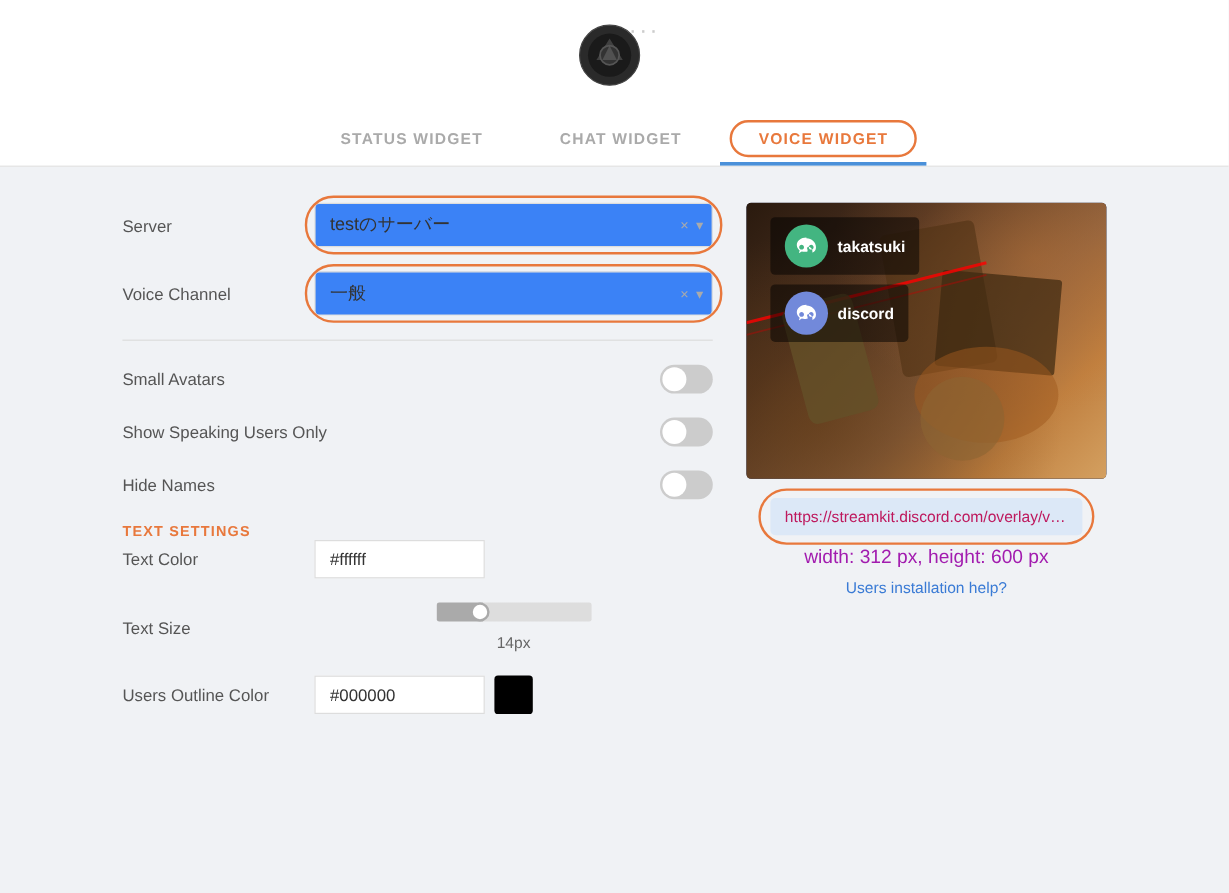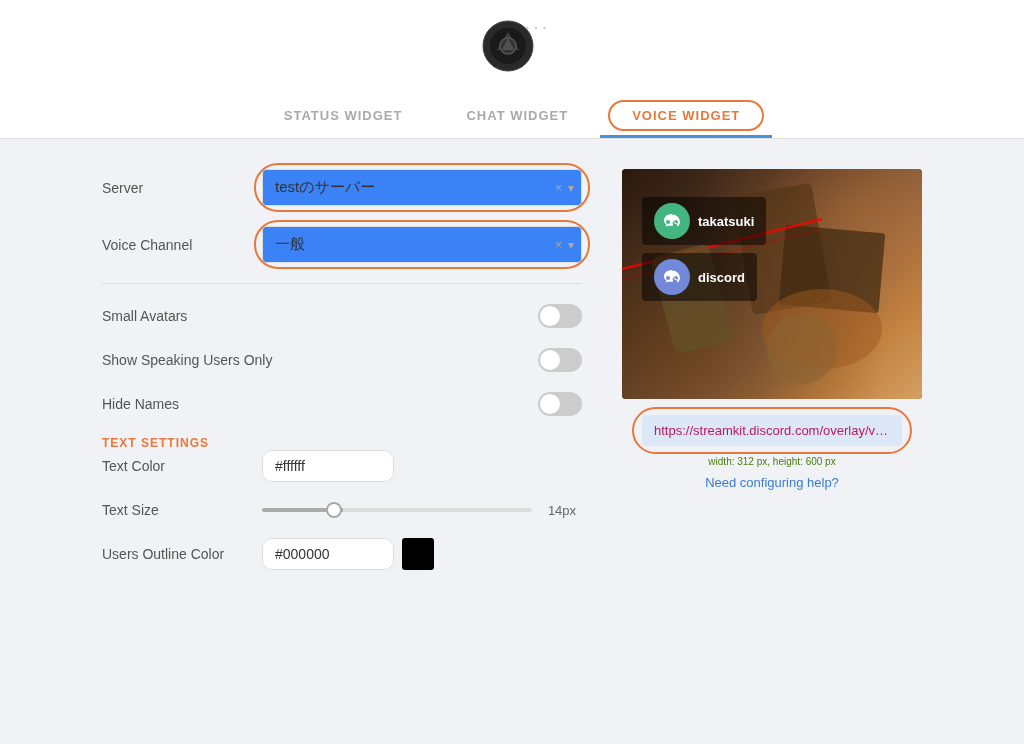--- a/index.html
+++ b/index.html
@@ -73,21 +73,21 @@
       top: 4px; left: 8px; right: 8px; bottom: 4px;
       border: 2.5px solid #e8783c;
       border-radius: 20px;
     }
 
     .content {
       width: 100%;
       max-width: 900px;
       padding: 30px 40px;
       display: flex;
-      gap: 40px;
+      gap: 28px;
     }
 
     .left-panel {
       flex: 1;
       min-width: 0;
     }
 
     .right-panel {
       width: 300px;
       flex-shrink: 0;
@@ -202,40 +202,41 @@
       font-weight: 700;
       color: #e8783c;
       letter-spacing: 1px;
       text-transform: uppercase;
       margin-top: 8px;
     }
 
     .text-input {
       padding: 7px 12px;
       border: 1px solid #ddd;
-      border-radius: 10px;
+      border-radius: 0;
       background: white;
       font-size: 14px;
       color: #333;
-      width: 132px;
+      width: 142px;
     }
 
     .color-swatch {
       width: 32px;
       height: 32px;
       background: #000;
       border-radius: 3px;
       margin-left: 8px;
       flex-shrink: 0;
     }
 
     .slider-container {
       display: flex;
       align-items: center;
       gap: 10px;
+      flex-direction: column;
     }
 
     .slider {
       flex: 1;
       -webkit-appearance: none;
       height: 4px;
       border-radius: 2px;
       background: linear-gradient(to right, #aaa 30%, #ddd 30%);
       outline: none;
     }
@@ -309,21 +310,21 @@
     .discord-avatar.blurple { background: #7289da; }
 
     .username {
       color: white;
       font-size: 13px;
       font-weight: 600;
     }
 
     .preview-users {
       position: absolute;
-      top: 20px;
+      top: 4px;
       left: 12px;
     }
 
     .instruction-text {
       font-size: 13px;
       color: #666;
       line-height: 1.5;
       margin-bottom: 12px;
     }
 
@@ -354,22 +355,22 @@
     .url-box.circled::before {
       content: '';
       position: absolute;
       top: -8px; left: -10px; right: -10px; bottom: -8px;
       border: 2.5px solid #e8783c;
       border-radius: 24px;
       pointer-events: none;
     }
 
     .dimensions-text {
-      font-size: 10px;
-      color: #4d7c0f;
+      font-size: 16px;
+      color: #a21caf;
       text-align: center;
       margin-top: 10px;
       margin-bottom: 8px;
     }
 
     .help-link {
       display: block;
       text-align: center;
       font-size: 13px;
       color: #3a7bd5;
@@ -508,16 +509,16 @@
 
 
     <div style="display:flex; justify-content:center; margin-bottom:4px;">
       <div class="url-box circled">
         <a class="url-link" href="#">https://streamkit.discord.com/overlay/voice</a>
       </div>
     </div>
 
     <div class="dimensions-text">width: 312 px, height: 600 px</div>
 
-    <a href="#" class="help-link">Need configuring help?</a>
+    <a href="#" class="help-link">Users installation help?</a>
 
   </div>
 </div>
 
 </body></html>

